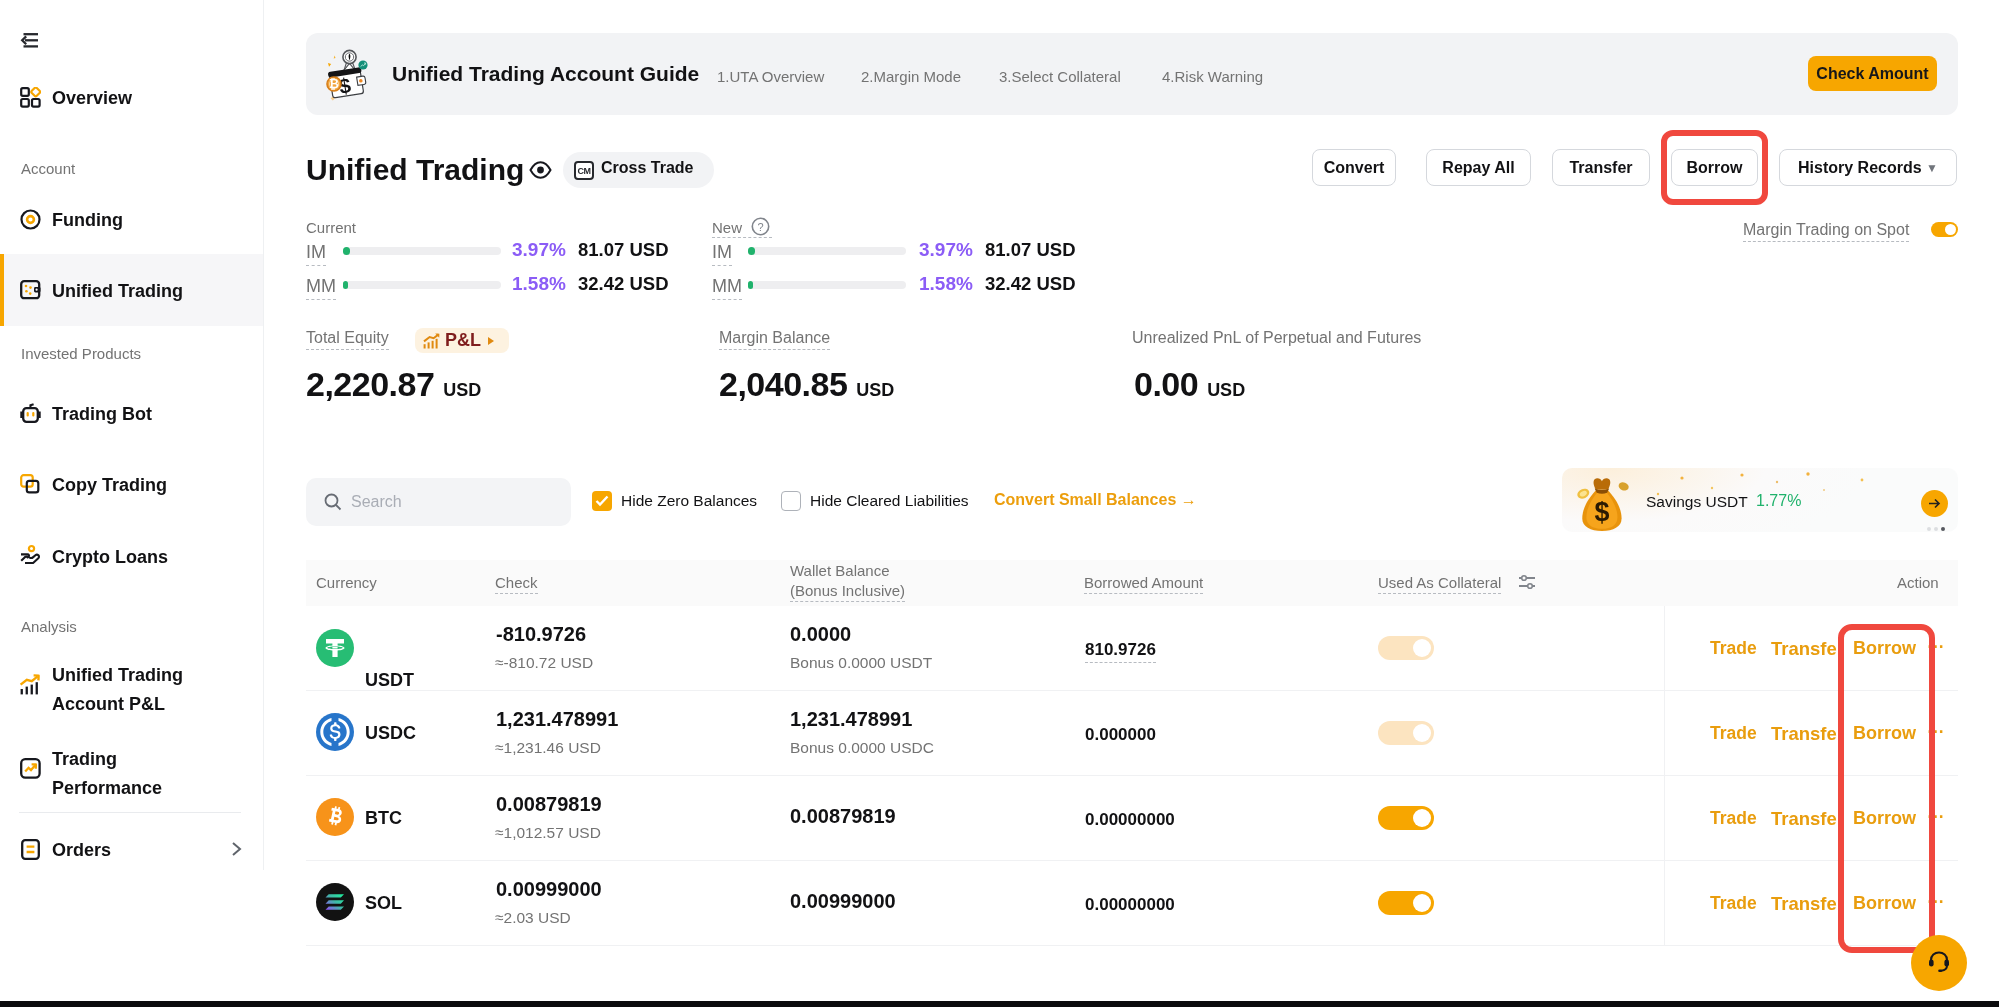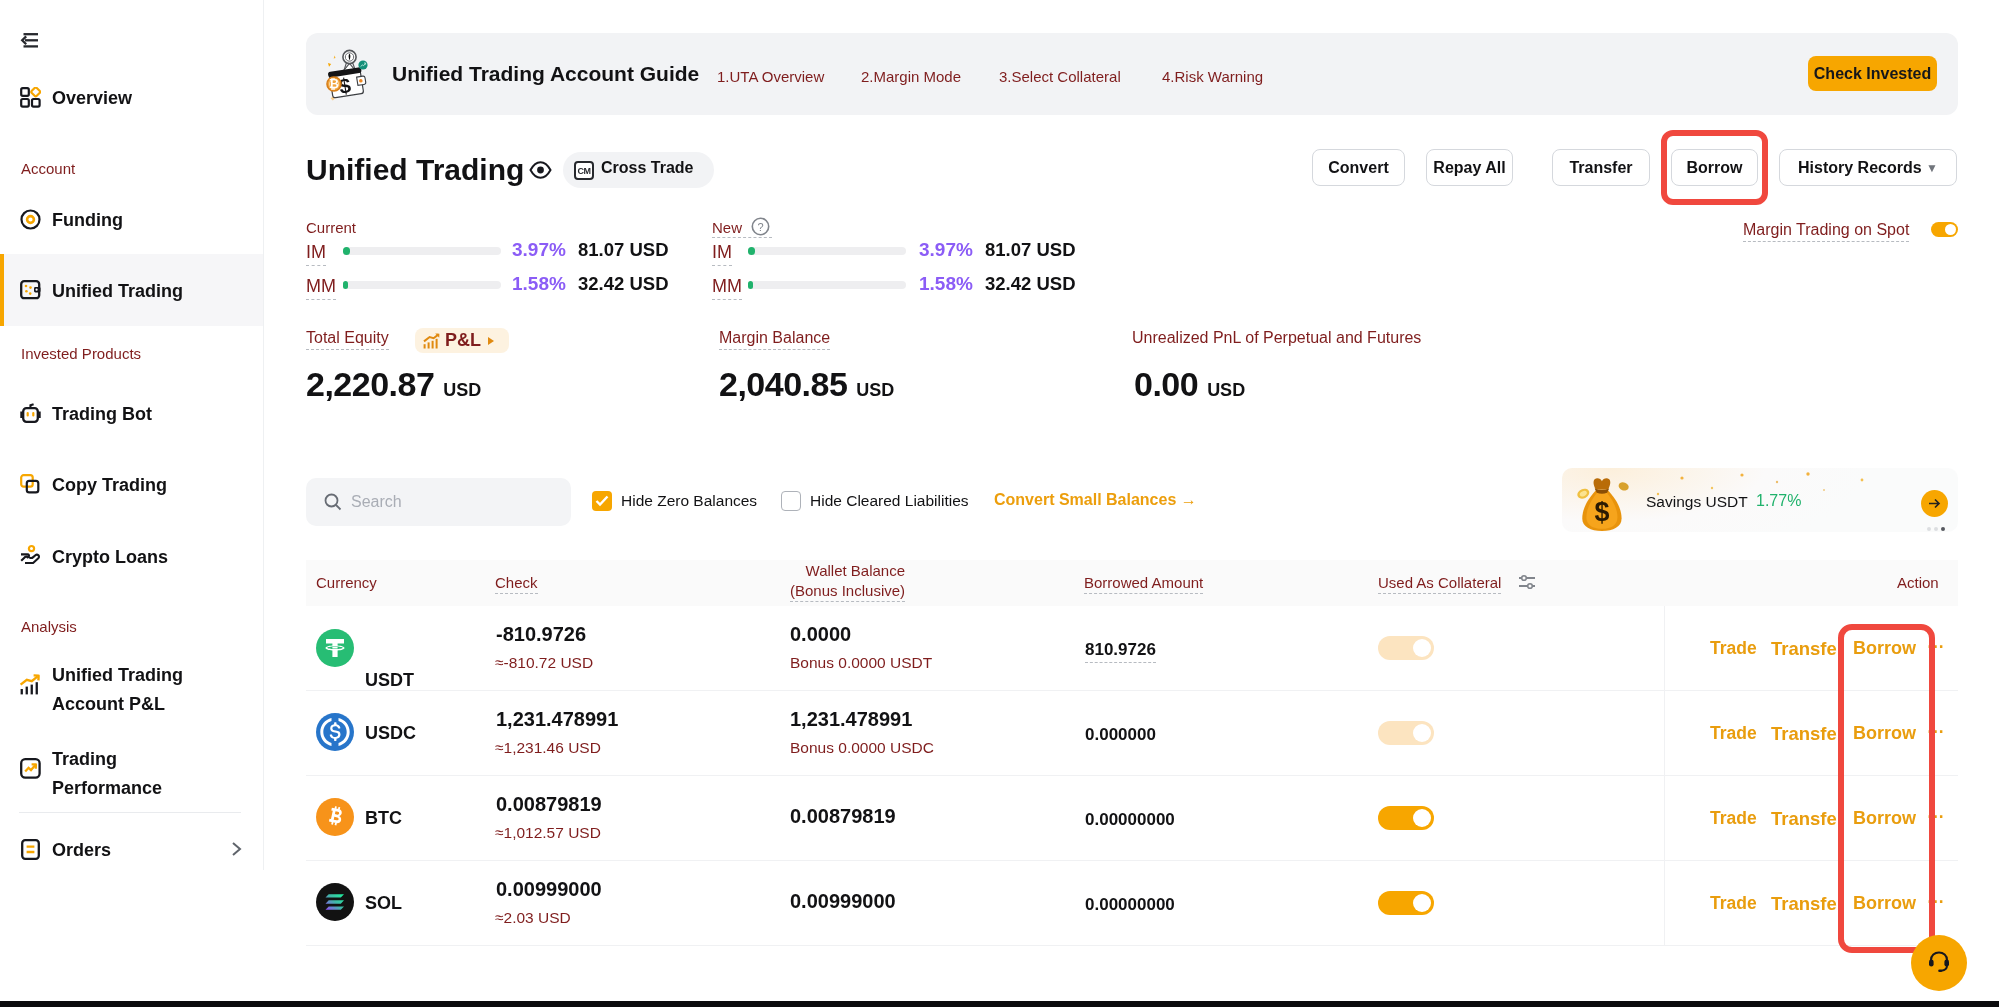--- a/index.html
+++ b/index.html
@@ -1,19 +1,19 @@
 <!DOCTYPE html>
 <html><head>
 <meta charset="utf-8">
 <style>
   html,body{margin:0;padding:0;background:#fff;}
   body{width:1999px;height:1007px;position:relative;overflow:hidden;
        font-family:"Liberation Sans",sans-serif;color:#121214;}
   .ab{position:absolute;}
-  .g{color:#7f1d1d;text-align:right;}
+  .g{color:#737373;}
   .dash{border-bottom:1px dashed #b7bbc1;padding-bottom:2px;}
   .grn{color:#8b5cf6;}
   .b{font-weight:700;}
   .bar{height:8px;border-radius:4px;background:#eeeef0;position:absolute;}
   .barfill{height:8px;border-radius:4px;background:#20b26c;position:absolute;left:0;top:0;}
   .btn{position:absolute;height:37px;border:1px solid #d5d8dd;border-radius:8px;
        background:#fff;font-weight:700;font-size:16px;color:#121214;
        display:flex;align-items:center;justify-content:center;box-sizing:border-box;}
   .link{color:#e99d0e;font-weight:700;}
   .toggle{position:absolute;width:56px;height:24px;border-radius:12px;}
@@ -139,32 +139,32 @@
 
  <circle cx="45" cy="25" r="4.6" fill="#148f79"></circle>
  <path d="M42.8 26.6 l1.6-1.8 l1.2 0.9 l1.8-2.2" stroke="#bfe9de" stroke-width="0.9" fill="none"></path>
  <path d="M46 23 h1.6 v1.6" stroke="#bfe9de" stroke-width="0.9" fill="none"></path>
 </svg>
 <div class="ab b" style="left:392px;top:62px;font-size:21px;">Unified Trading Account Guide</div>
 <div class="ab g" style="left:717px;top:68px;font-size:15px;">1.UTA Overview</div>
 <div class="ab g" style="left:861px;top:68px;font-size:15px;">2.Margin Mode</div>
 <div class="ab g" style="left:999px;top:68px;font-size:15px;">3.Select Collateral</div>
 <div class="ab g" style="left:1162px;top:68px;font-size:15px;">4.Risk Warning</div>
-<div class="ab" style="left:1808px;top:56px;width:129px;height:35px;border-radius:8px;background:#f7a600;display:flex;align-items:center;justify-content:center;font-weight:700;font-size:16px;color:#16171a;">Check Invested</div>
+<div class="ab" style="left:1808px;top:56px;width:129px;height:35px;border-radius:8px;background:#f7a600;display:flex;align-items:center;justify-content:center;font-weight:700;font-size:16px;color:#16171a;">Check Amount</div>
 
 <div class="ab b" style="left:306px;top:153px;font-size:30px;">Unified Trading</div>
 <svg class="ab" style="left:529px;top:161px" width="23" height="18" viewBox="0 0 23 18">
  <path d="M1.5 9 C4.5 3.5 7.8 1.2 11.5 1.2 C15.2 1.2 18.5 3.5 21.5 9 C18.5 14.5 15.2 16.8 11.5 16.8 C7.8 16.8 4.5 14.5 1.5 9 Z" fill="none" stroke="#17181e" stroke-width="2"></path>
  <circle cx="11.5" cy="9" r="3.4" fill="#17181e"></circle>
 </svg>
 <div class="ab" style="left:563px;top:152px;width:151px;height:36px;border-radius:18px;background:#f2f3f5;"></div>
 <div class="ab" style="left:574px;top:161px;width:20px;height:19px;border-radius:4px;background:#fff;border:2px solid #26282d;box-sizing:border-box;color:#26282d;font-size:9px;font-weight:700;display:flex;align-items:center;justify-content:center;letter-spacing:-0.5px;">CM</div>
 <div class="ab" style="left:601px;top:159px;font-size:16px;font-weight:700;">Cross Trade</div>
-<div class="btn" style="left:1312px;top:149px;width:93px;">Convert</div>
-<div class="btn" style="left:1426px;top:149px;width:87px;">Repay All</div>
+<div class="btn" style="left:1312px;top:149px;width:84px;">Convert</div>
+<div class="btn" style="left:1426px;top:149px;width:105px;">Repay All</div>
 <div class="btn" style="left:1552px;top:149px;width:98px;">Transfer</div>
 <div class="btn" style="left:1671px;top:149px;width:87px;">Borrow</div>
 <div class="btn" style="left:1779px;top:149px;width:178px;">History Records&nbsp;<span style="font-size:12px;color:#71757c;">▼</span></div>
 <div class="ab" style="left:1661px;top:130px;width:107px;height:75px;border:6px solid #f0483e;border-radius:12px;box-sizing:border-box;"></div>
 
 <div class="ab g" style="left:306px;top:219px;font-size:15px;">Current</div>
 <div class="ab g dash" style="left:306px;top:242px;font-size:18px;">IM</div>
 <div class="bar" style="left:343px;top:247px;width:158px;">
     <span class="barfill" style="width:7px;"></span>
   </div>

